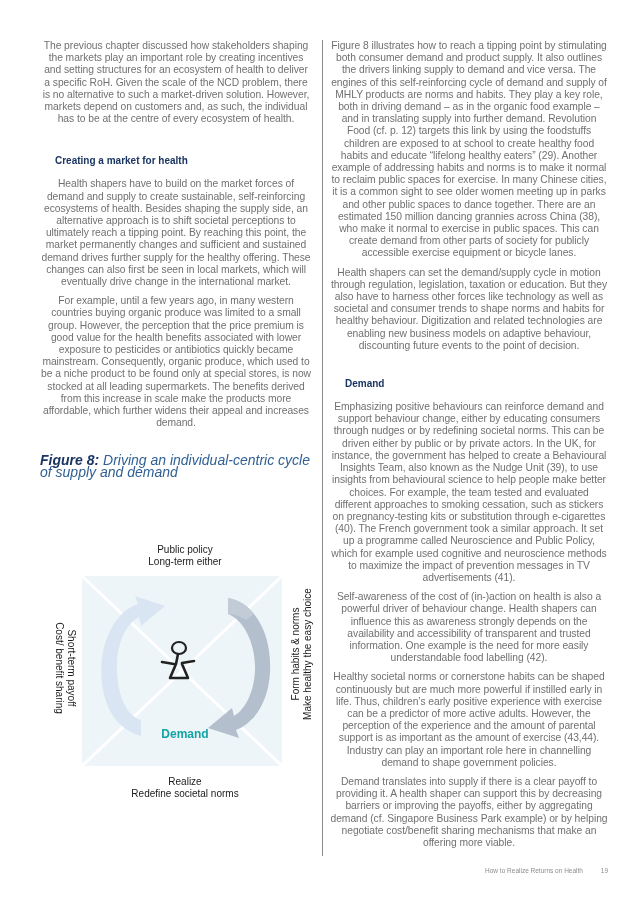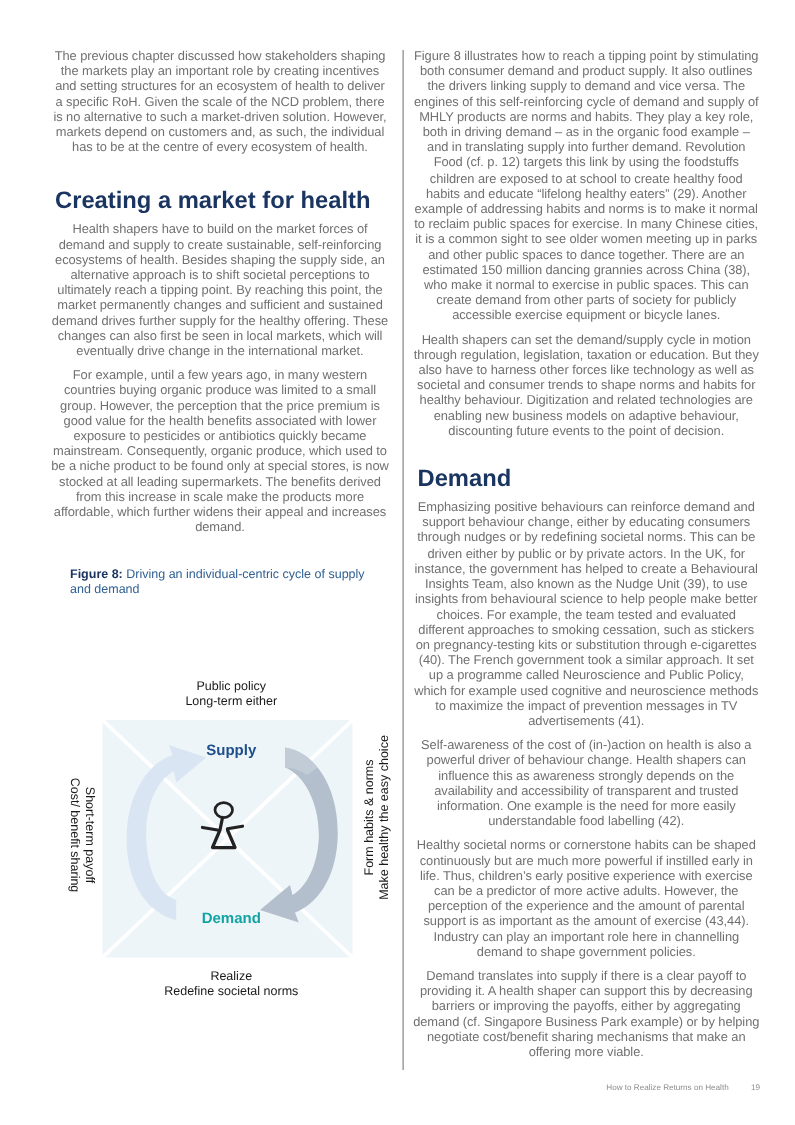--- a/index.html
+++ b/index.html
@@ -3,22 +3,22 @@
 <meta charset="utf-8">
 <style>
   html, body { margin: 0; padding: 0; background: #ffffff; }
   body { width: 636px; height: 900px; position: relative; overflow: hidden;
          font-family: "Liberation Sans", sans-serif; color: #6b6b6b; }
   .col { position: absolute; top: 40px; }
   .col-left { left: 40px; width: 272px; }
   .col-right { left: 330px; width: 278px; }
   .divider { position: absolute; left: 322px; top: 40px; width: 1px; height: 816px; background: #8a8a8a; }
   p.body { font-size: 10.3px; line-height: 12.2px; margin: 0 0 7px 0; color: #707070; letter-spacing: -0.05px; text-align: center; }
-  h2.heading { font-size: 19px; font-weight: bold; color: #1b3561; margin: 0 0 10px 4px; line-height: 15px; }
-  .caption { font-size: 10px; line-height: 12px; color: #2f5f93; margin: 16px; }
+  h2.heading { font-size: 10px; font-weight: bold; color: #1b3561; margin: 0 0 10px 15px; line-height: 15px; }
+  .caption { font-size: 14px; line-height: 12px; color: #2f5f93; margin: 0; font-style: italic; }
   .caption b { color: #1b3561; }
   .fig { position: absolute; left: 40px; top: 510px; width: 290px; height: 280px; margin-top: 28px; }
   .fig-label { position: absolute; font-size: 10px; line-height: 12px; color: #1a1a1a; text-align: center; white-space: nowrap; }
   .footer { position: absolute; top: 867px; right: 28px; font-size: 6.5px; color: #8d8d8d; }
   .footer span { display: inline-block; }
   .footer .pg { margin-left: 16px; }
 </style>
 </head>
 <body>
 
@@ -44,21 +44,20 @@
     <line x1="42" y1="38" x2="242" y2="228" stroke="#ffffff" stroke-width="3"></line>
     <line x1="242" y1="38" x2="42" y2="228" stroke="#ffffff" stroke-width="3"></line>
 
     <path d="M101,198 C70,190 58,155 62,120 C66,92 80,72 98,66 L95,58 L125,68 L101,88 L99,79 C86,86 78,104 77,125 C76,155 86,178 101,182 Z" fill="#d9e5f2"></path>
 
     <path d="M188,60 C218,66 232,100 230,135 C228,165 214,185 196,192 L199,200 L168,190 L192,170 L194,178 C206,171 214,153 215,133 C216,106 204,82 188,76 Z" fill="#b3bfcc"></path>
 
     <path d="M188,60 C200,62 208,68 214,76 L206,82 C200,78 194,76 188,76 Z" fill="#c2ccd7"></path>
   </svg>
 
-  <div class="fig-label" style="left:0; width:290px; top:56px; font-size:12px; font-weight:bold; color:#1f4e8c;">Supply</div>
   <div class="fig-label" style="left:0; width:290px; top:190px; font-size:12px; font-weight:bold; color:#14a3a3;">Demand</div>
 
   <svg width="40" height="44" style="position:absolute; left:118px; top:100px;">
     <ellipse cx="21" cy="10" rx="7" ry="6" fill="none" stroke="#222" stroke-width="2.2"></ellipse>
     <path d="M20,16 L18,26 M4,24 L16,26 M24,25 L36,23 M18,26 L12,40 L30,40 L24,26" fill="none" stroke="#222" stroke-width="2.6" stroke-linecap="round" stroke-linejoin="round"></path>
   </svg>
 
   <div class="fig-label" style="left:-50px; top:118px; width:150px; transform:rotate(90deg); transform-origin:center;">
     <div>Short-term payoff</div>
     <div>Cost/ benefit sharing</div>

